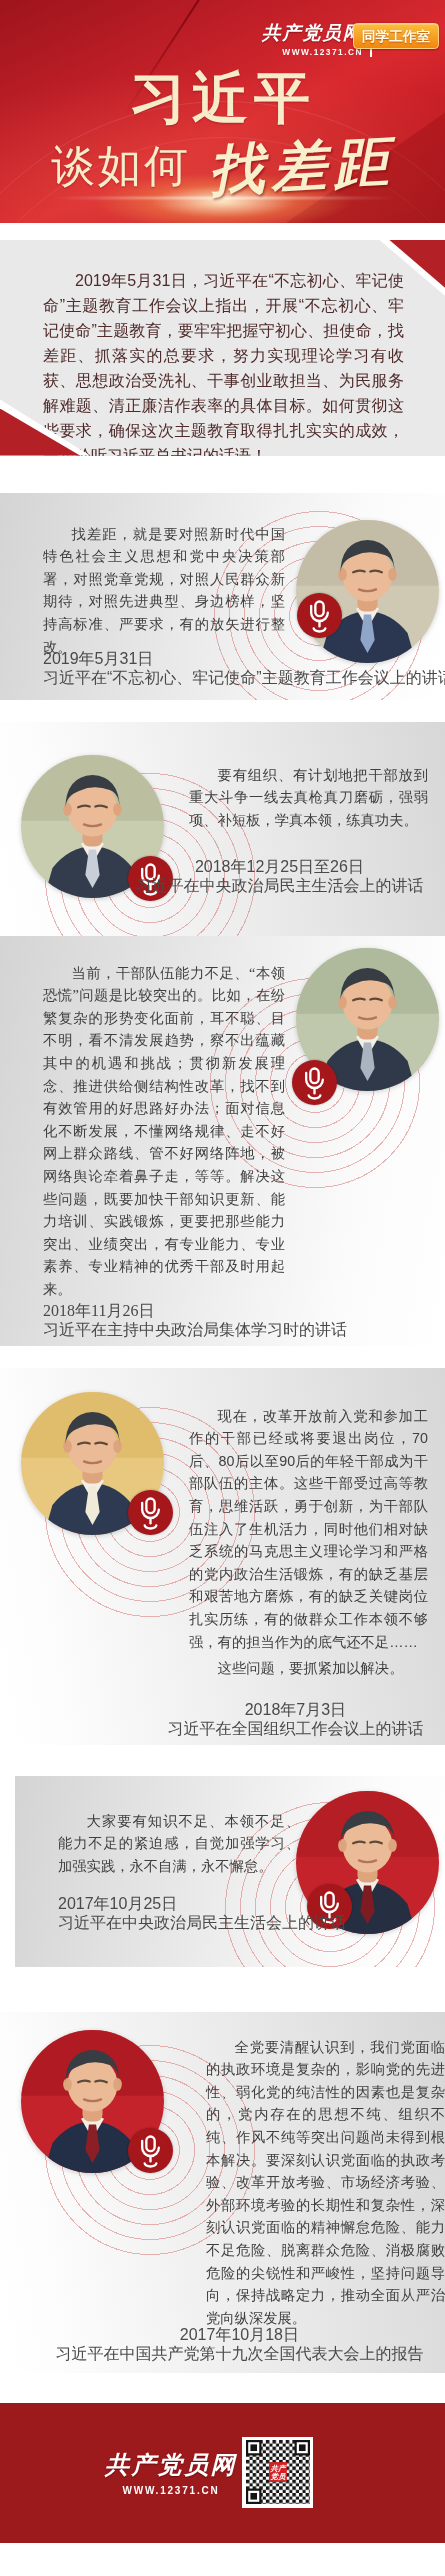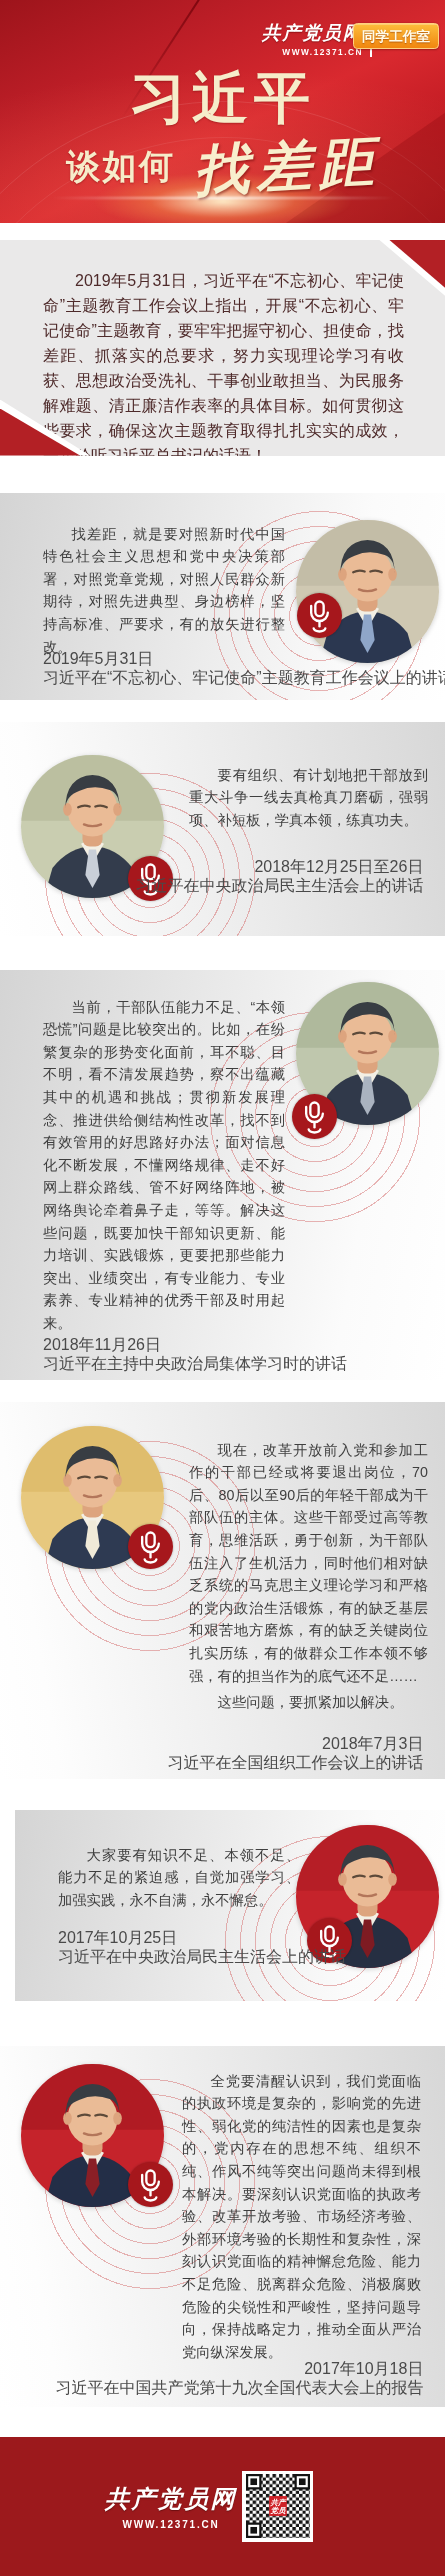--- a/index.html
+++ b/index.html
@@ -32,21 +32,21 @@
   .badge{position:absolute;top:22.6px;right:7.1px;height:24px;line-height:24px;padding:0 7.7px;
     border-radius:4.2px;border:0.6px solid #ffd17e;
     background:linear-gradient(#fdbd3c,#f1860f);
     box-shadow:inset 0 0.6px 0 rgba(255,255,255,.55), 0 0.6px 1.8px rgba(80,10,0,.4);
     font-family:"DejaVu Serif",serif;font-weight:700;font-size:13.7px;color:#fffbe8;
     text-shadow:0 0.6px 1.2px rgba(150,60,0,.65);white-space:nowrap;}
   .t1{position:absolute;top:70px;left:0;width:100%;text-align:center;
     font-weight:900;font-size:56px;line-height:1;color:#f6ecca;letter-spacing:6px;
     text-shadow:0 1.2px 1.8px rgba(90,0,0,.35);}
   .t2{position:absolute;top:138px;left:0;width:100%;text-align:center;white-space:nowrap;}
-  .t2-prefix{display:inline-block;vertical-align:middle;font-weight:700;font-size:34px;line-height:1;
+  .t2-prefix{display:inline-block;vertical-align:middle;font-weight:400;font-size:44px;line-height:1;
     color:#f6ecca;letter-spacing:2.4px;text-shadow:0 1.2px 1.8px rgba(90,0,0,.35);}
   .t2-callig{display:inline-block;vertical-align:middle;margin-left:15.5px;
     font-family:"DejaVu Serif",serif;font-style:italic;font-weight:700;font-size:55px;line-height:1;
     color:#f8efcd;letter-spacing:7.1px;transform:rotate(-3deg);
     text-shadow:1.2px 1.8px 2.4px rgba(90,0,0,.45);}
 
   
   .intro{position:relative;height:216px;margin-top:16.6px;background:#eae9e9;overflow:hidden;}
   .intro-text{margin:0;padding:28.5px 42px 0 43px;font-size:16px;line-height:25px;color:#4e2a2a;
     text-align:justify;text-indent:2em;}
@@ -59,52 +59,52 @@
     clip-path:polygon(0 0,100% 100%,0 100%);}
   .tri-bl-red{bottom:0;left:0;width:80px;height:47px;background:#b32025;
     clip-path:polygon(0 0,100% 100%,0 100%);}
 
   
   .card{position:relative;overflow:hidden;}
   .card.odd{background:linear-gradient(100deg,#d4d4d4 0%,#e7e7e7 38%,#fbfbfb 78%,#ffffff 100%);padding-left:42px;}
   .card.even{background:linear-gradient(260deg,#d7d7d7 0%,#ebebeb 45%,#fdfdfd 88%,#ffffff 100%);}
   .c1{height:207px;margin-top:37px;}
   .c2{height:214px;margin-top:22px;}
-  .c3{height:410px;margin-top:34px;}
+  .c3{height:410px;font-family:Liberation Serif, serif;}
   .c4{height:377px;margin-top:22px;}
   .c5{height:191px;margin-top:31px;margin-left:15px;}
   .c6{height:361px;margin-top:45px;}
 
   .rings{position:absolute;width:214px;height:214px;z-index:1;border-radius:50%;
     background:repeating-radial-gradient(circle at center,
       rgba(212,108,108,0) 0 14px, rgba(212,108,108,.5) 14px 15px);}
   .photo{position:absolute;width:143px;height:143px;border-radius:50%;overflow:hidden;z-index:2;
     box-shadow:0 1.2px 4.8px rgba(0,0,0,.18);}
   .photo svg{display:block;width:100%;height:100%;}
   .mic{position:absolute;width:45px;height:45px;z-index:3;}
   .mic svg{display:block;width:100%;height:100%;filter:drop-shadow(0 0.6px 1.2px rgba(0,0,0,.3));}
 
   .qwrap{position:absolute;z-index:4;}
   .qwrap p{margin:0;font-size:14.3px;line-height:22.6px;color:#3f3f3f;text-align:justify;text-indent:2em;}
   .qwrap p + p{margin-top:3.6px;}
   .meta{position:absolute;z-index:4;font-size:16px;line-height:19.6px;color:#4a4a4a;white-space:nowrap;}
-  .meta.m-right{text-align:right;}
+  .meta.m-right{text-align:center;}
 
   
   .q-c1{left:43px;top:30px;width:242px;}   .m-c1{left:43px;top:156px;}
   .ph-c1{right:7.1px;top:27px;}  .mic-c1{left:297px;top:100px;}  .r-c1{left:212px;top:16px;}
   .q-c2{left:189px;top:42px;width:239px;}  .m-c2{right:22.6px;top:135px;}
   .ph-c2{left:21px;top:33px;}   .mic-c2{left:128px;top:134px;}  .r-c2{left:43px;top:49px;}
   .q-c3{left:43px;top:26px;width:242px;}   .m-c3{left:43px;top:365px;}
   .ph-c3{right:7.1px;top:12px;}  .mic-c3{left:292px;top:124px;}  .r-c3{left:208px;top:40px;}
   .q-c4{left:189px;top:37px;width:239px;}  .m-c4{right:22.6px;top:332px;}
   .ph-c4{left:21px;top:24px;}   .mic-c4{left:128px;top:122px;}  .r-c4{left:43px;top:37px;}
   .q-c5{left:43px;top:34px;width:242px;}   .m-c5{left:43px;top:118px;}
   .ph-c5{right:7.1px;top:15px;}  .mic-c5{left:292px;top:108px;}  .r-c5{left:208px;top:24px;}
-  .q-c6{left:182px;top:24px;width:239px;}  .m-c6{right:22.6px;top:313px;}
+  .q-c6{left:206px;top:24px;width:239px;}  .m-c6{right:22.6px;top:313px;}
   .ph-c6{left:21px;top:18px;}   .mic-c6{left:128px;top:116px;}  .r-c6{left:43px;top:31.5px;}
 
   
   .pal-a{--pbg:#cfc8b2;--pbg2:#b9b49e;--suit:#2b3750;--tie:#8fa6c9;}
   .pal-b{--pbg:#c9cdb0;--pbg2:#aeb493;--suit:#333c4c;--tie:#c9cfd8;}
   .pal-c{--pbg:#bfc7ad;--pbg2:#a3ad8e;--suit:#30394a;--tie:#aab3c0;}
   .pal-d{--pbg:#e7c87e;--pbg2:#d8b55f;--suit:#2e3a52;--tie:#f0ead8;}
   .pal-e{--pbg:#c5232b;--pbg2:#a91b22;--suit:#262f42;--tie:#7e1b22;}
   .pal-f{--pbg:#c5232b;--pbg2:#9f161d;--suit:#232e47;--tie:#8a1f26;}
 

